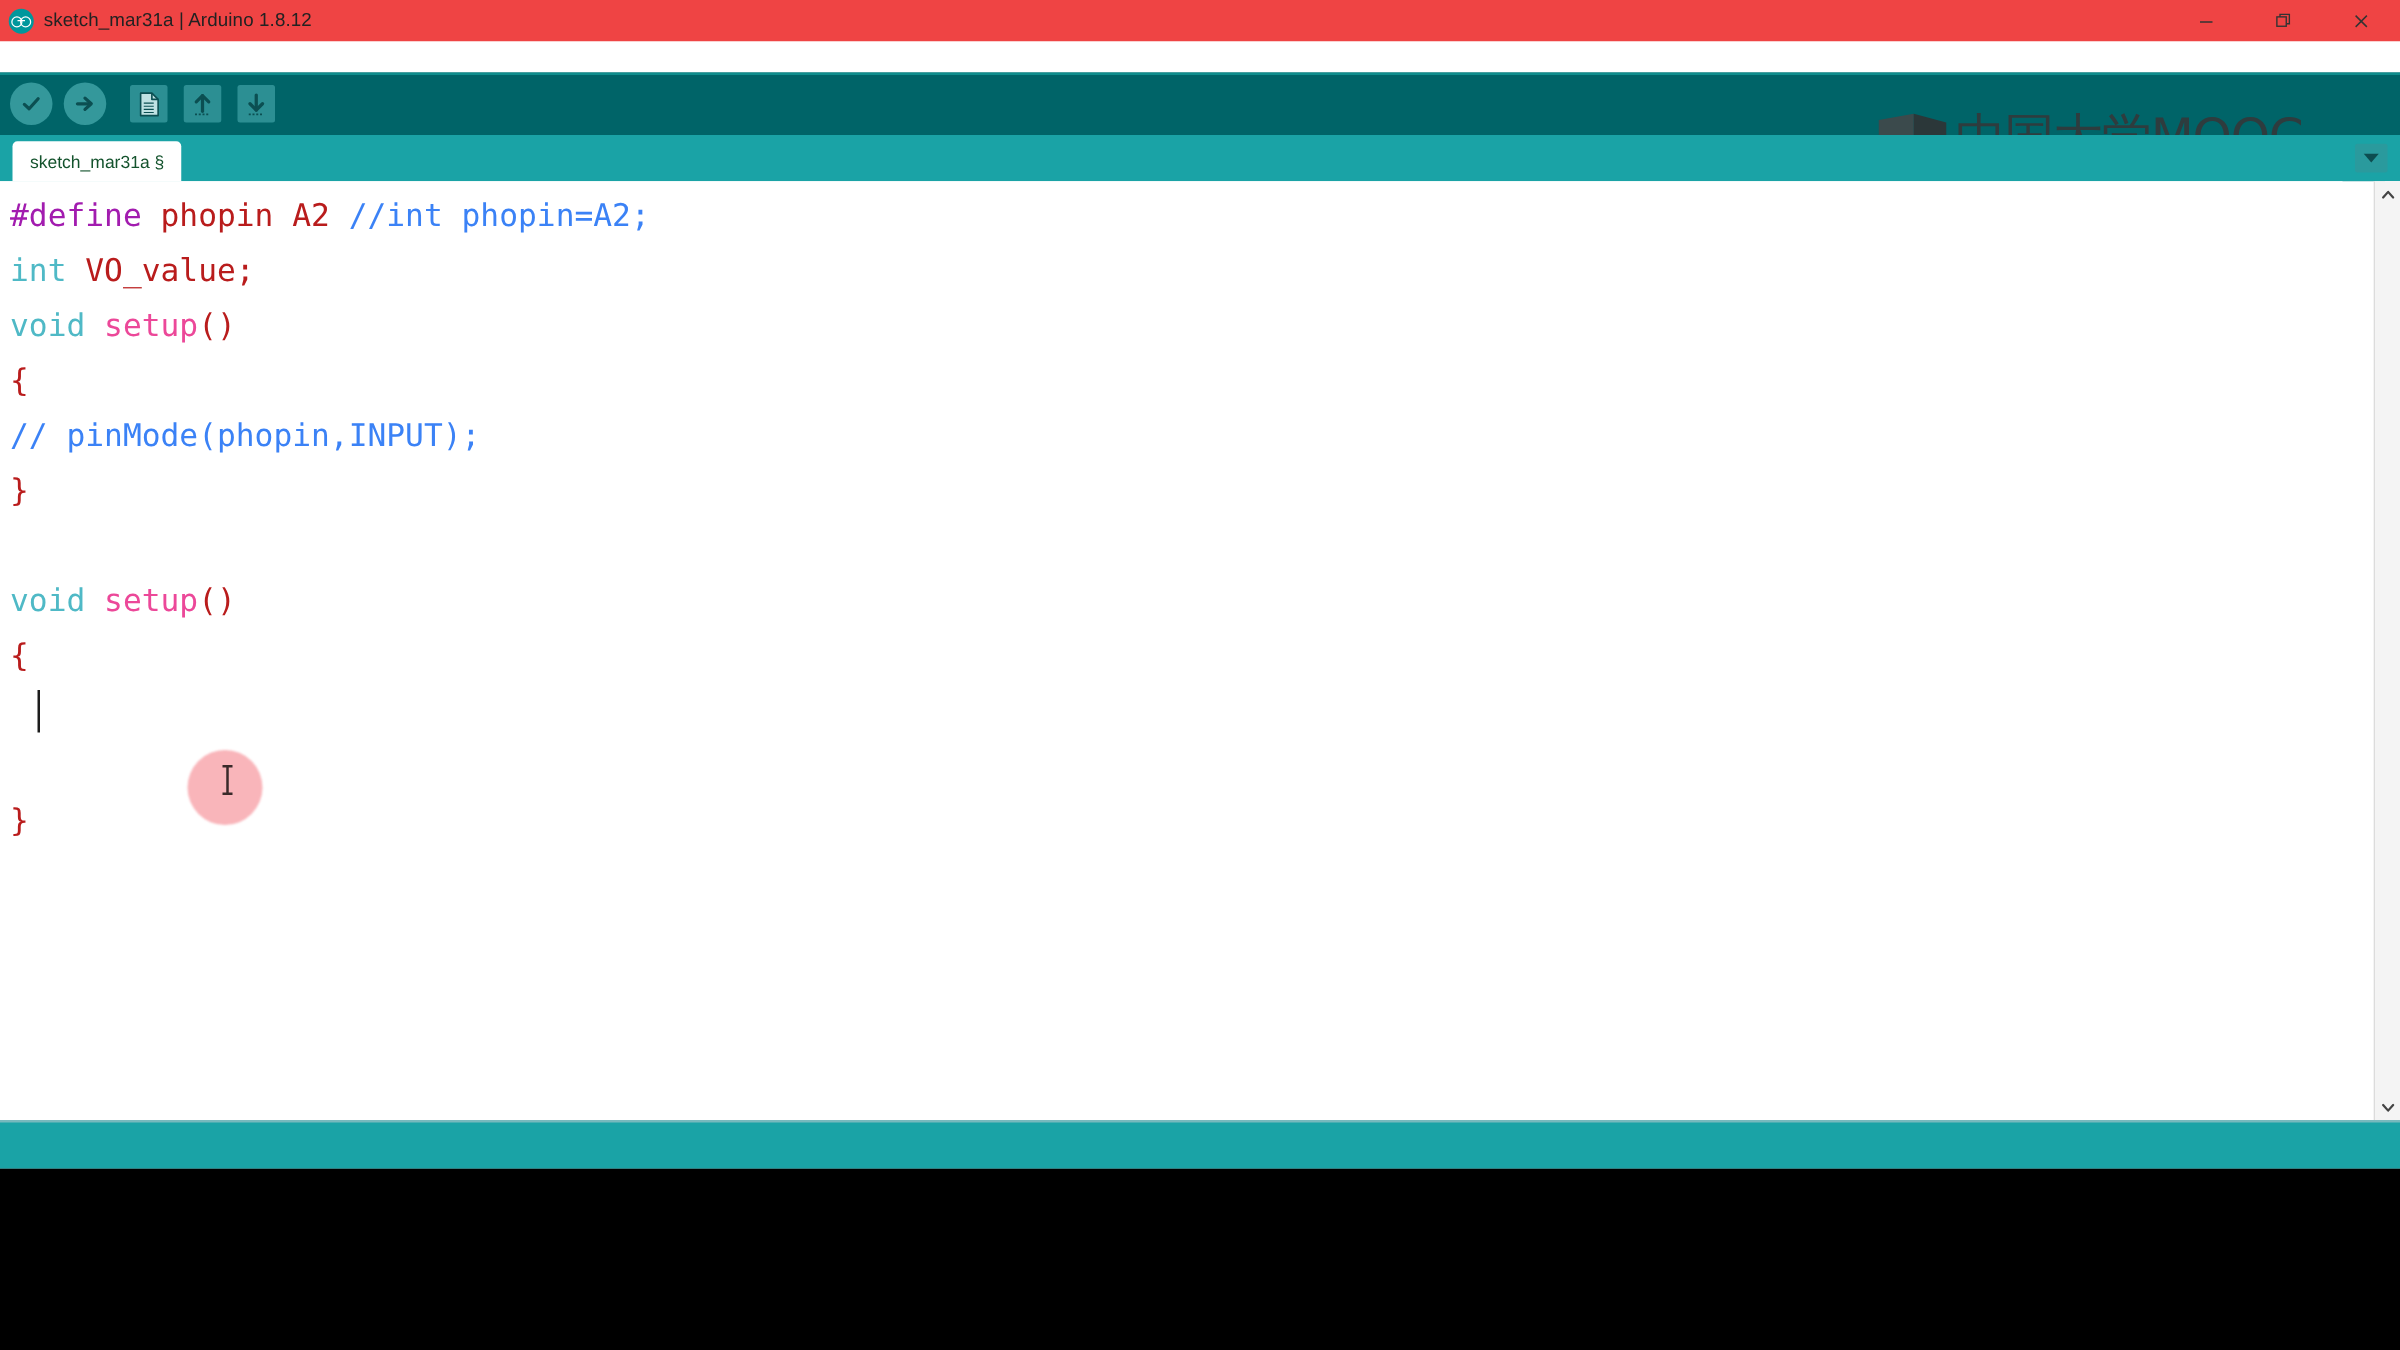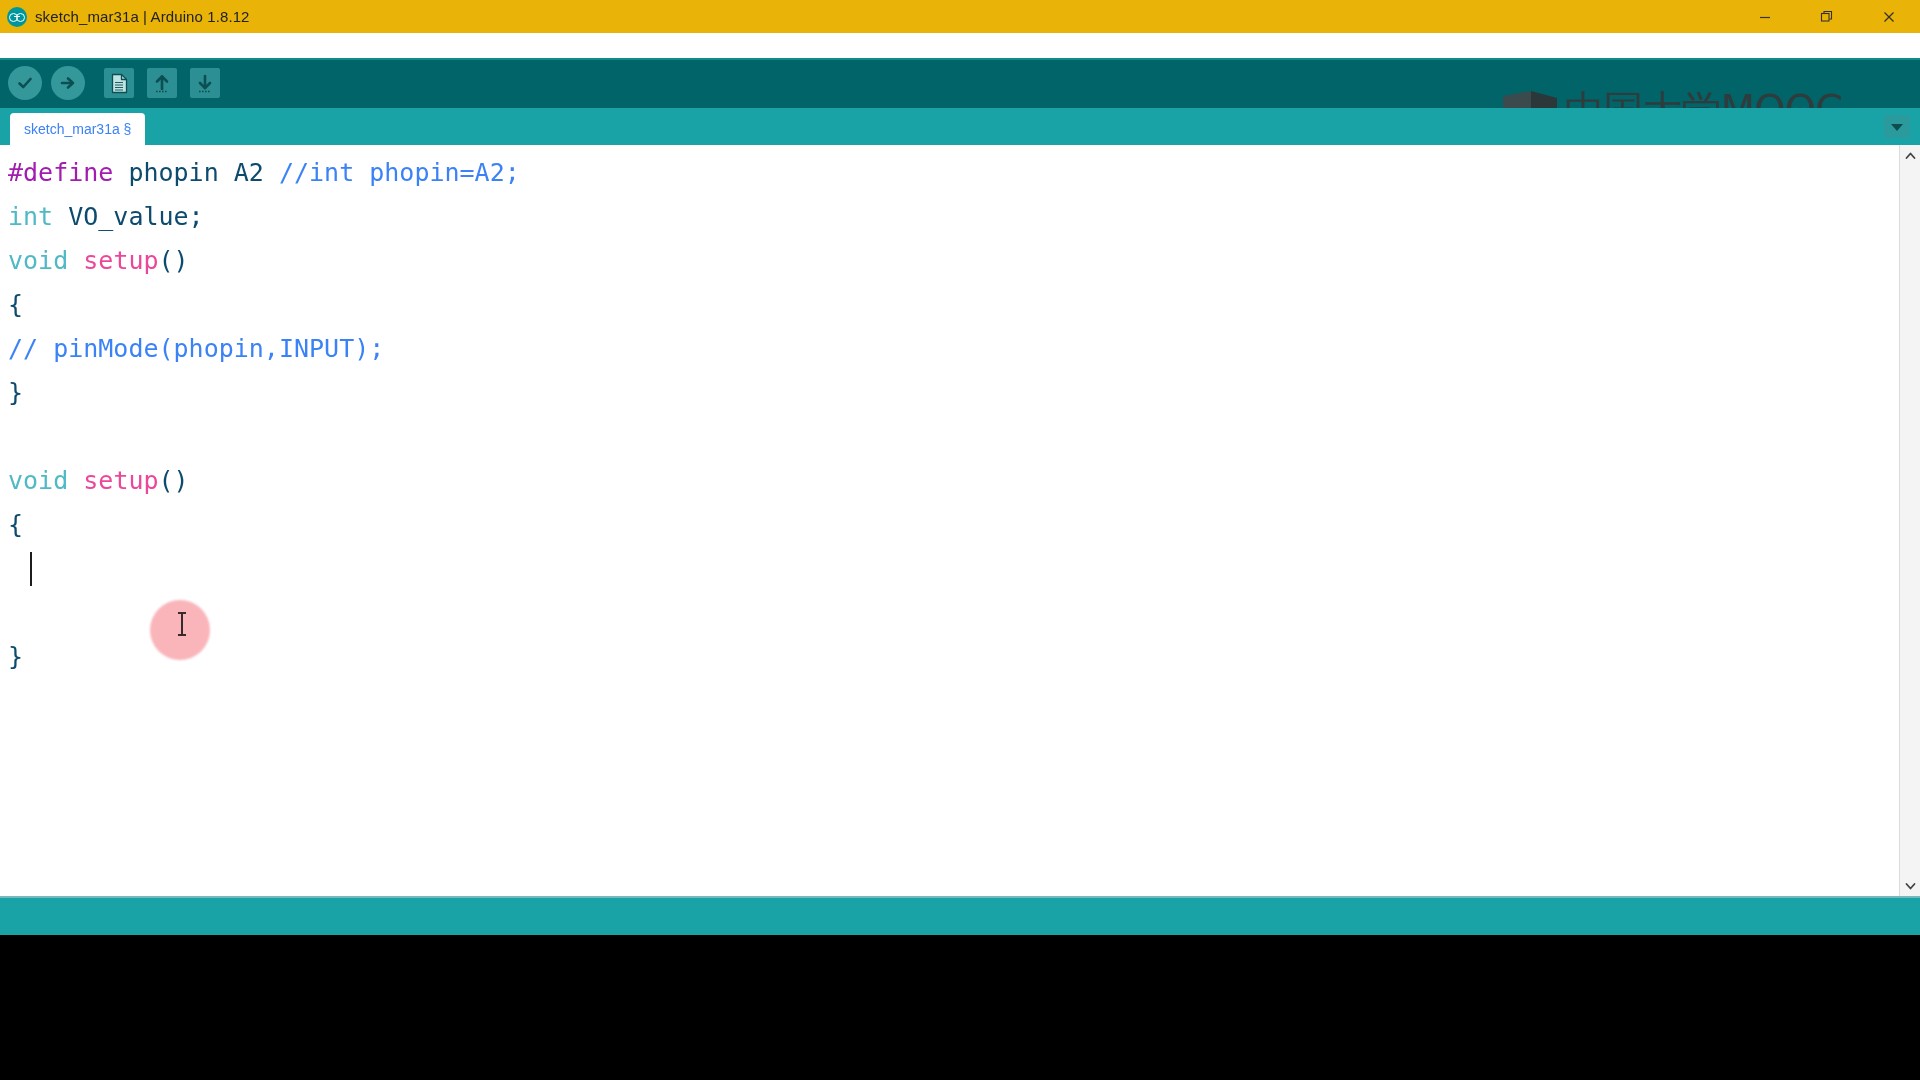--- a/index.html
+++ b/index.html
@@ -3,21 +3,21 @@
 <meta charset="utf-8">
 <style>
   * { margin:0; padding:0; box-sizing:border-box; }
   html,body { width:1920px; height:1080px; overflow:hidden; background:#000; }
   body { font-family:"Liberation Sans", sans-serif; }
 
   .app { position:absolute; left:0; top:0; width:1920px; height:935px; background:#fff; }
 
   
   .titlebar { position:absolute; left:0; top:0; width:1920px; height:33px;
-              background:#eab308; display:flex; align-items:center; }
+              background:#ef4444; display:flex; align-items:center; }
   .tb-logo { width:20px; height:20px; margin-left:7px; margin-right:8px;
              border-radius:50%; background:#00979c; position:relative; flex:none; }
   .tb-logo:before, .tb-logo:after { content:""; position:absolute; top:6px; width:7px; height:7px;
              border-radius:50%; border:1.6px solid #ffffff; }
   .tb-logo:before { left:2px; }
   .tb-logo:after  { right:2px; }
   .tb-logo i { position:absolute; left:7px; top:9px; width:6px; height:1.6px; background:#fff; }
   .tb-title { font-size:15px; color:#222; letter-spacing:0.1px; }
 
   .winbtns { position:absolute; right:0; top:0; height:33px; display:flex; }
@@ -52,35 +52,35 @@
                font-weight:500; letter-spacing:-1px; line-height:42px; white-space:nowrap; }
   .serial-btn { position:absolute; right:12px; top:64px; width:34px; height:32px;
                 background:#2c8f93; border-radius:3px; display:flex;
                 align-items:center; justify-content:center; }
 
   
   .tabbar { position:absolute; left:0; top:108px; width:1920px; height:37px; background:#1aa3a6; }
   .tab { position:absolute; left:10px; top:5px; height:32px; background:#ffffff;
          border-radius:4px 4px 0 0; display:flex; align-items:center;
          padding:0 14px; }
-  .tab-label { font-size:14px; color:#3b82f6; white-space:nowrap; }
+  .tab-label { font-size:14px; color:#14532d; white-space:nowrap; }
   .tab-drop { position:absolute; right:10px; top:7px; width:26px; height:23px;
               background:#2a9a9d; border-radius:2px;
               display:flex; align-items:center; justify-content:center; }
 
   
   .editor { position:absolute; left:0; top:145px; width:1920px; height:751px;
             background:#ffffff; overflow:hidden; }
   .code { position:absolute; left:8px; top:6px; font-family:"DejaVu Sans Mono", monospace;
           font-size:25px; line-height:44px; white-space:pre; color:#434f54; }
   .k-pre  { color:#a21caf; }          
   .k-type { color:#4fb9c6;margin-top:34px; }          
   .k-fn   { color:#ec4899; }          
   .k-com  { color:#3b82f6; }          
-  .k-plain{ color:#0c4a6e; }
+  .k-plain{ color:#b91c1c; }
 
   .caret { position:absolute; left:30px; top:549px; width:2px; height:34px; background:#1c1c1c; }
 
   
   .vscroll { position:absolute; right:0; top:145px; width:21px; height:751px;
              background:#f4f4f4; border-left:1px solid #dcdcdc; }
   .vs-arrow { width:21px; height:21px; display:flex; align-items:center; justify-content:center; }
   .vs-arrow.bottom { position:absolute; bottom:0; left:0; }
   .vs-thumb { position:absolute; left:2px; top:22px; width:17px; height:0px; }
 

